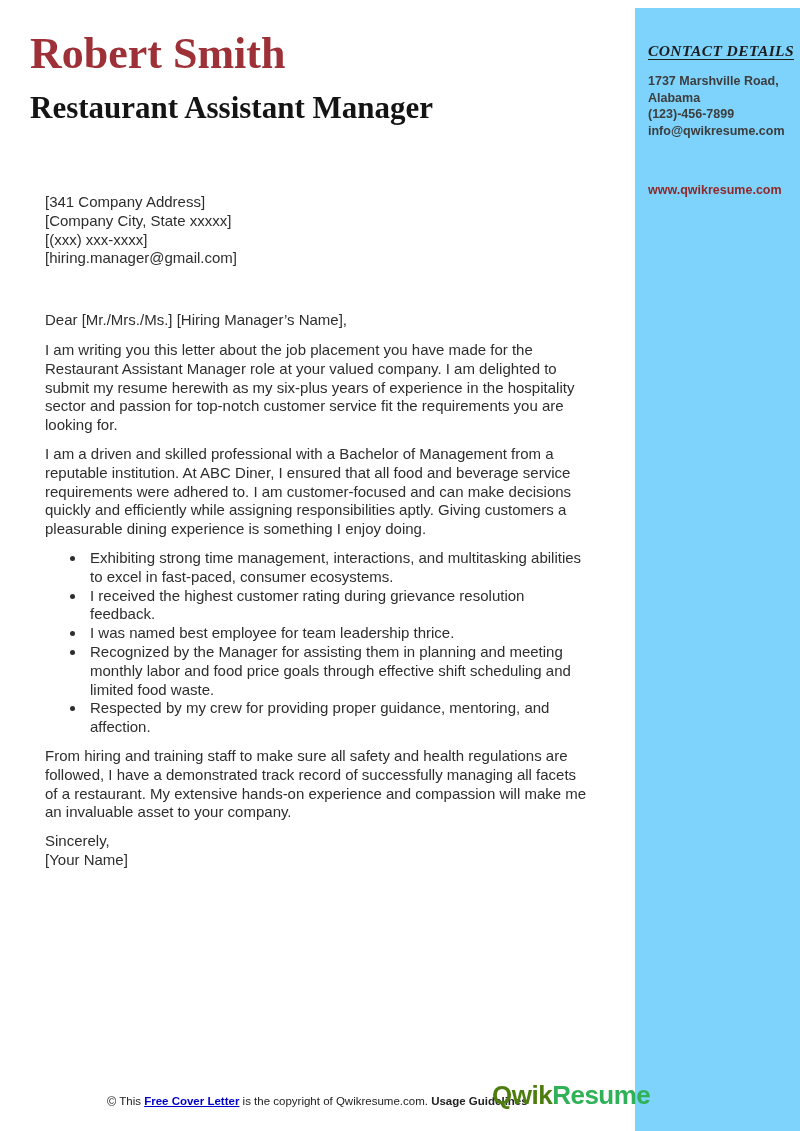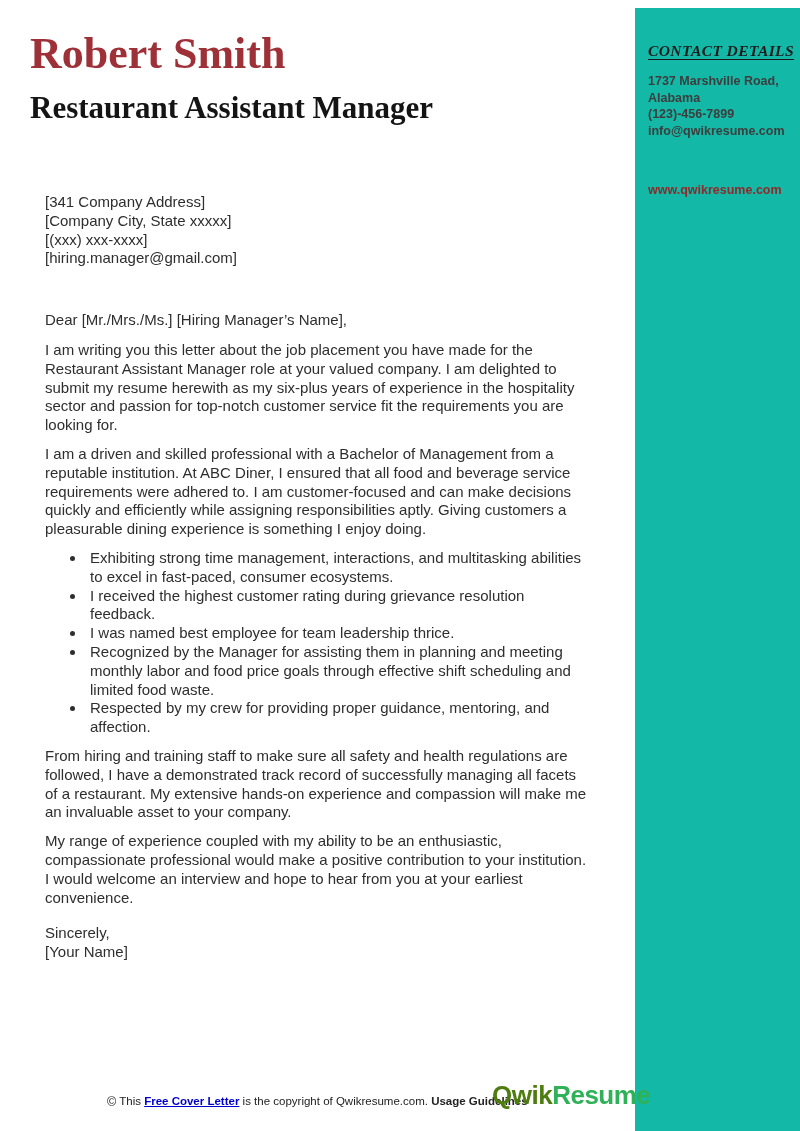--- a/index.html
+++ b/index.html
@@ -9,21 +9,21 @@
     position: relative;
     font-family: "Liberation Sans", sans-serif;
     overflow: hidden;
   }
 
   
   .sidebar {
     position: absolute;
     left: 635px; top: 8px;
     width: 165px; height: 1123px;
-    background: #14b8a6;
+    background: #7dd3fc;
     padding: 34px 12px 0 13px;
   }
   .sidebar h2 {
     font-family: "Liberation Serif", serif;
     font-style: italic;
     font-weight: bold;
     font-size: 15.5px;
     letter-spacing: 0.4px;
     color: #1c1c1c;
     text-decoration: underline;
@@ -144,21 +144,20 @@
 
   <ul>
     <li>Exhibiting strong time management, interactions, and multitasking abilities to excel in fast-paced, consumer ecosystems.</li>
     <li>I received the highest customer rating during grievance resolution feedback.</li>
     <li>I was named best employee for team leadership thrice.</li>
     <li>Recognized by the Manager for assisting them in planning and meeting monthly labor and food price goals through effective shift scheduling and limited food waste.</li>
     <li>Respected by my crew for providing proper guidance, mentoring, and affection.</li>
   </ul>
 
   <p class="para">From hiring and training staff to make sure all safety and health regulations are followed, I have a demonstrated track record of successfully managing all facets of a restaurant. My extensive hands-on experience and compassion will make me an invaluable asset to your company.</p>
-  <p class="para para-extra">My range of experience coupled with my ability to be an enthusiastic, compassionate professional would make a positive contribution to your institution. I would welcome an interview and hope to hear from you at your earliest convenience.</p>
 
   <div class="signoff-block">
     <div>Sincerely,</div>
     <div>[Your Name]</div>
   </div>
 </main>
 
 <footer class="footer">
   <span class="copy-sym">©</span>
   <span>This</span>

